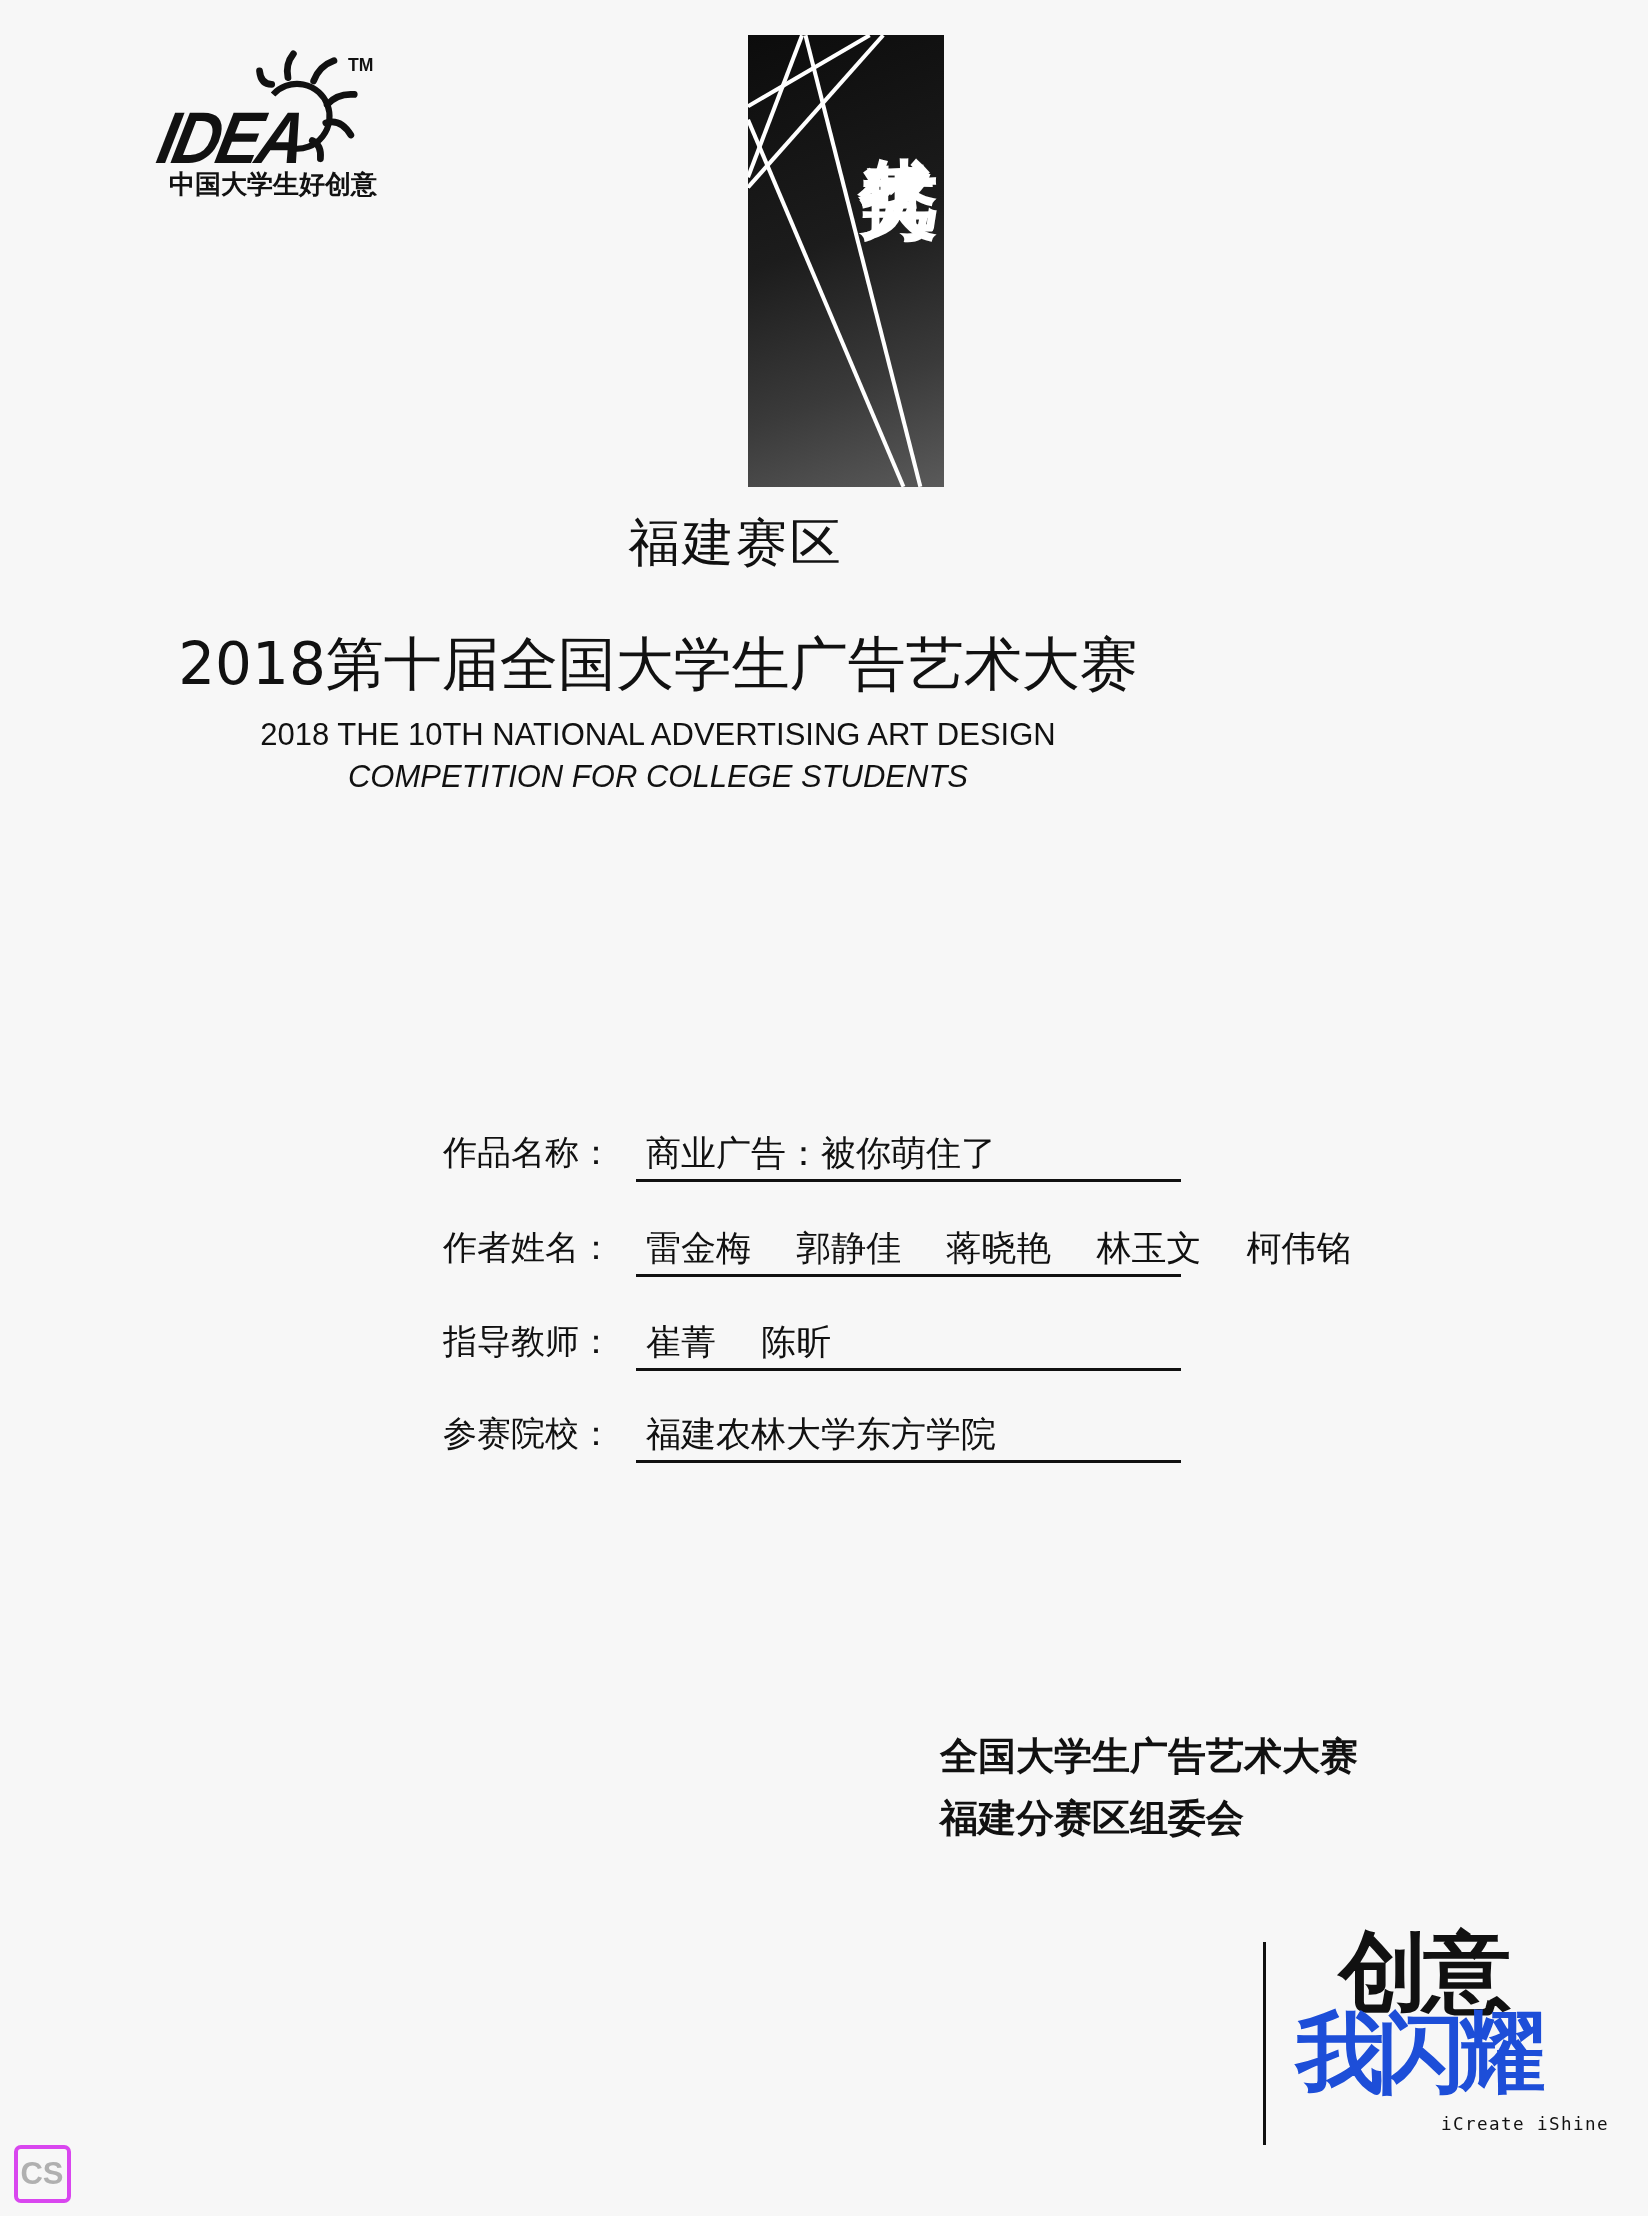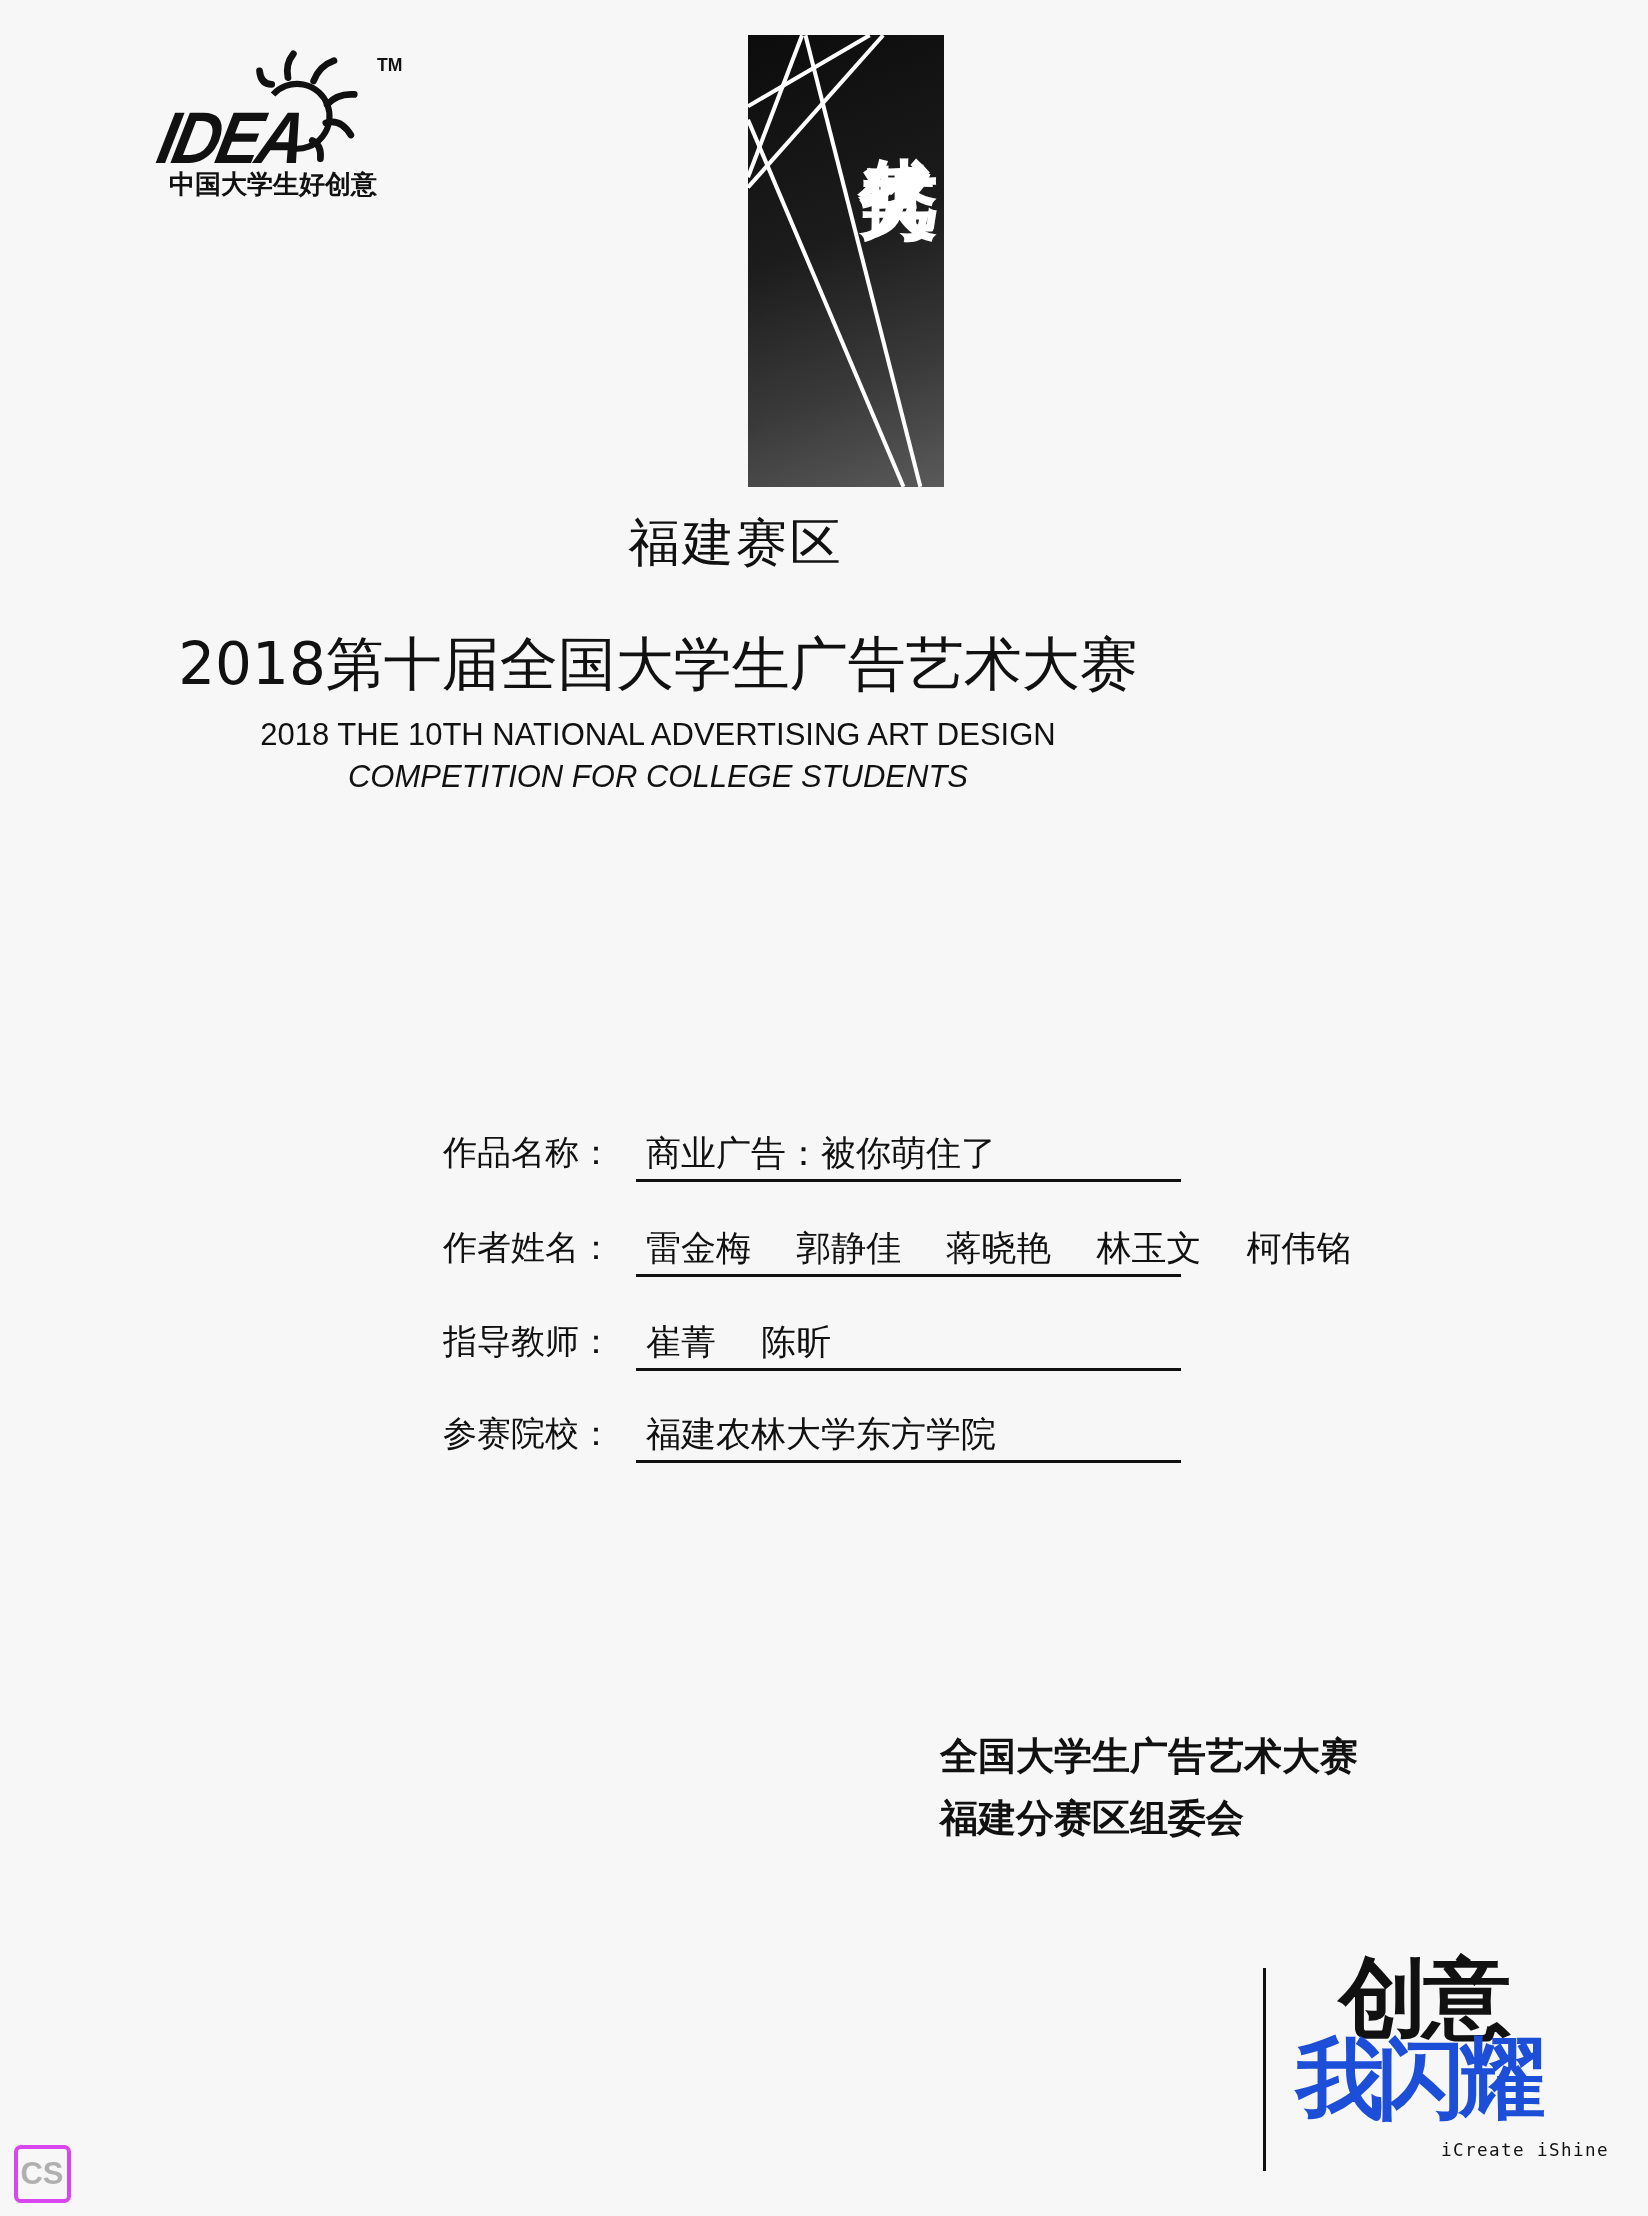--- a/index.html
+++ b/index.html
@@ -11,21 +11,21 @@
   }
   .abs { position: absolute; }
   
   #logo { left: 145px; top: 47px; width: 244px; height: 156px; }
   #logo .idea-text {
     position: absolute; left: 6.8px; top: 54px;
     font-family: "Liberation Sans", sans-serif; font-weight: bold; font-style: italic;
     font-size: 73px; letter-spacing: -4px; transform: skewX(-12deg) scaleX(0.9);
     color: #111; line-height: 1;
   }
-  #logo .tm { position: absolute; left: 203px; top: 8px; font-size: 17.6px; font-weight: bold; font-family: "Liberation Sans", sans-serif; margin-left: 29px; }
+  #logo .tm { position: absolute; left: 203px; top: 8px; font-size: 17.6px; font-weight: bold; font-family: "Liberation Sans", sans-serif; }
   #logo .tagline { position: absolute; left: 24px; top: 120px; font-size: 26px; font-weight: bold; white-space: nowrap; }
   #logo svg { position: absolute; left: 101px; top: 0; }
   
   #award {
     left: 748px; top: 35px; width: 196px; height: 452px;
     background: linear-gradient(160deg, #0c0c0c 0%, #1c1c1c 45%, #3a3a3a 75%, #5a5a5a 100%);
     overflow: hidden;
   }
   #award svg { position: absolute; left: 0; top: 0; }
   #award .award-text {
@@ -53,21 +53,21 @@
   .field-line { position: absolute; left: 193px; width: 991px; height: 2.7px; background: #111; top: 49px; }
   #row-title { top: 1130px; }
   #row-authors { top: 1225px; }
   #row-advisors { top: 1319px; }
   #row-school { top: 1411px; }
   #row-authors .field-line { width: 545px; }
   #row-title .field-line { width: 545px; }
   #row-advisors .field-line { width: 545px; }
   #row-school .field-line { width: 545px; }
   #organizer { left: 928px; top: 1725px; font-size: 38px; line-height: 62px; font-weight: bold; margin-left: 12px; }
-  #slogan { left: 1258px; top: 1928px; width: 365px; height: 216px; margin-top: 26px; }
+  #slogan { left: 1258px; top: 1928px; width: 365px; height: 216px; }
   #slogan .divider { position: absolute; left: 5.4px; top: 13.5px; width: 2.7px; height: 203px; background: #111; }
   #slogan .line1 { position: absolute; left: 81px; top: 0; font-size: 88px; font-weight: bold; letter-spacing: -4px; line-height: 1; }
   #slogan .line2 { position: absolute; left: 38px; top: 81px; font-size: 88px; font-weight: bold; letter-spacing: -6.8px; line-height: 1; color: #1d4ed8; }
   #slogan .sub { position: absolute; left: 183px; top: 186px; font-size: 17.6px; font-family: "DejaVu Sans Mono", monospace; letter-spacing: 1.4px; }
   #watermark { left: 13.5px; top: 2143px; height: 61px; display: flex; align-items: center; gap: 15px; color: #b0b0b0; }
   #watermark .cs-badge {
     width: 57px; height: 58px; border: 4px solid #d946ef; border-radius: 6.8px; box-sizing: border-box;
     font-family: "Liberation Sans", sans-serif; font-weight: bold; font-size: 31px; color: #b0b0b0;
     display: flex; align-items: center; justify-content: center; position: relative;
   }

